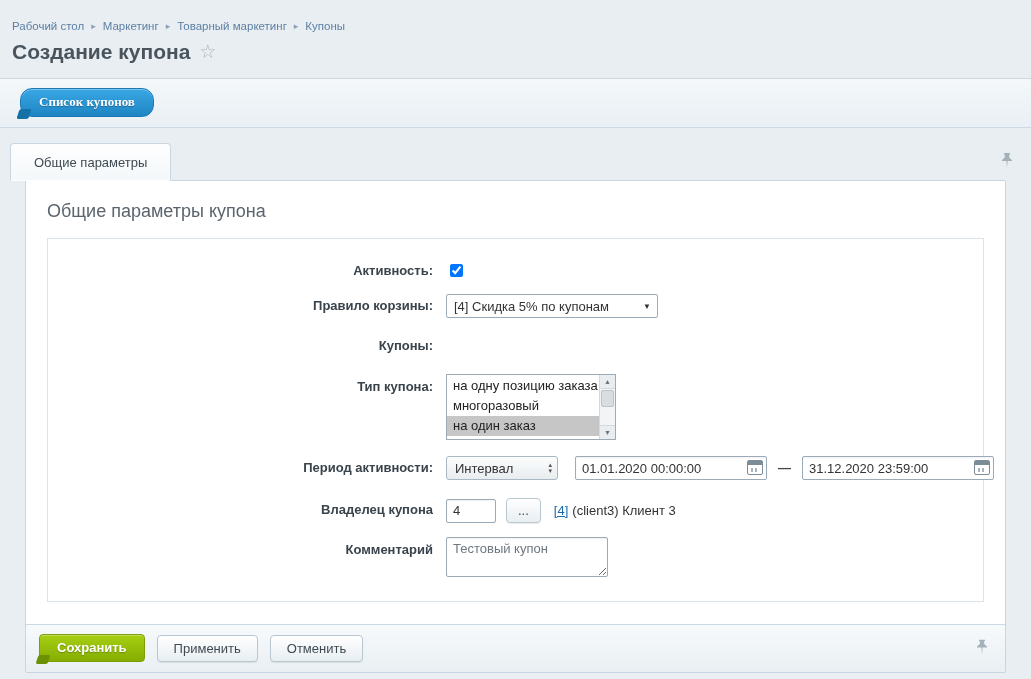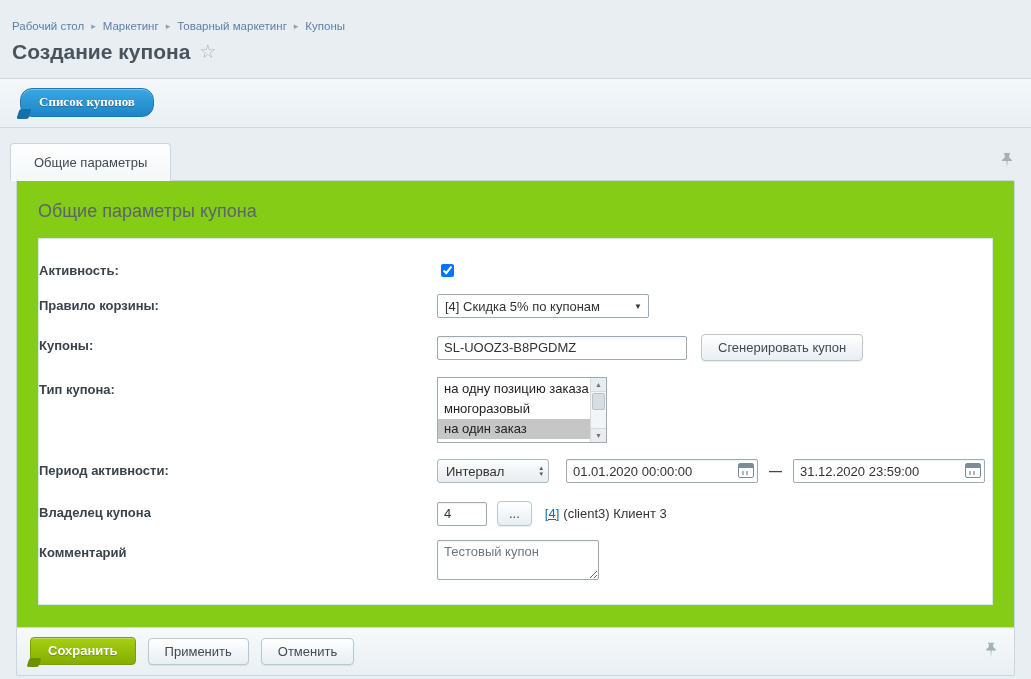--- a/index.html
+++ b/index.html
@@ -49,33 +49,33 @@
     padding:11px 23px 10px;
     background:linear-gradient(#fefefe,#f4f8fa);
     border:1px solid #c9d6e0; border-bottom:1px solid #fbfdfe;
     border-radius:4px 4px 0 0;
     color:#3f4a52; cursor:pointer;
   }
   .tab-pin { position:absolute; right:18px; top:12px; cursor:pointer; opacity:.85; }
 
   
   .content {
-    margin:0 16px; background:#84cc16;
+    margin:0 25px; background:#ffffff;
     border:1px solid #c9d6e0; border-radius:0 2px 2px 2px;
   }
   .form-heading { margin:20px 0 16px 21px; font-size:18px; font-weight:normal; color:#5b646d; }
   .form-box {
     margin:0 21px; border:1px solid #d9e4eb; background:#fff;
     padding:20px 0 24px;
   }
 
   .row { display:flex; align-items:flex-start; margin-bottom:16px; }
   .row:last-child { margin-bottom:0; }
   .flabel {
-    width:398px; flex:0 0 398px; text-align:left; padding-right:13px;
+    width:398px; flex:0 0 398px; text-align:right; padding-right:13px;
     font-weight:bold; color:#39434b; line-height:24px;
   }
   .fctrl { display:flex; align-items:center; flex-wrap:nowrap; }
 
   input[type="text"], textarea {
     font-family:inherit; font-size:13px; color:#333;
     border:1px solid #9babb8; border-radius:2px;
     padding:3px 6px; height:24px; background:#fff;
     box-shadow:inset 0 1px 2px rgba(0,0,0,.06);
     outline:none;
@@ -215,24 +215,20 @@
       <div class="fctrl">
         <div class="select">
           <span>[4] Скидка 5% по купонам</span>
           <span class="sel-arrow">▼</span>
         </div>
       </div>
     </div>
 
     <div class="row">
       <div class="flabel">Купоны:</div>
-      <div class="fctrl">
-        <input type="text" class="inp-coupon" value="SL-UOOZ3-B8PGDMZ" style="">
-        <button class="btn-gray" style="margin-left:14px;">Сгенерировать купон</button>
-      </div>
     </div>
 
     <div class="row">
       <div class="flabel lbl-top">Тип купона:</div>
       <div class="fctrl">
         <div class="listbox">
           <div class="lb-options">
             <div class="lb-option">на одну позицию заказа</div>
             <div class="lb-option">многоразовый</div>
             <div class="lb-option selected">на один заказ</div>

